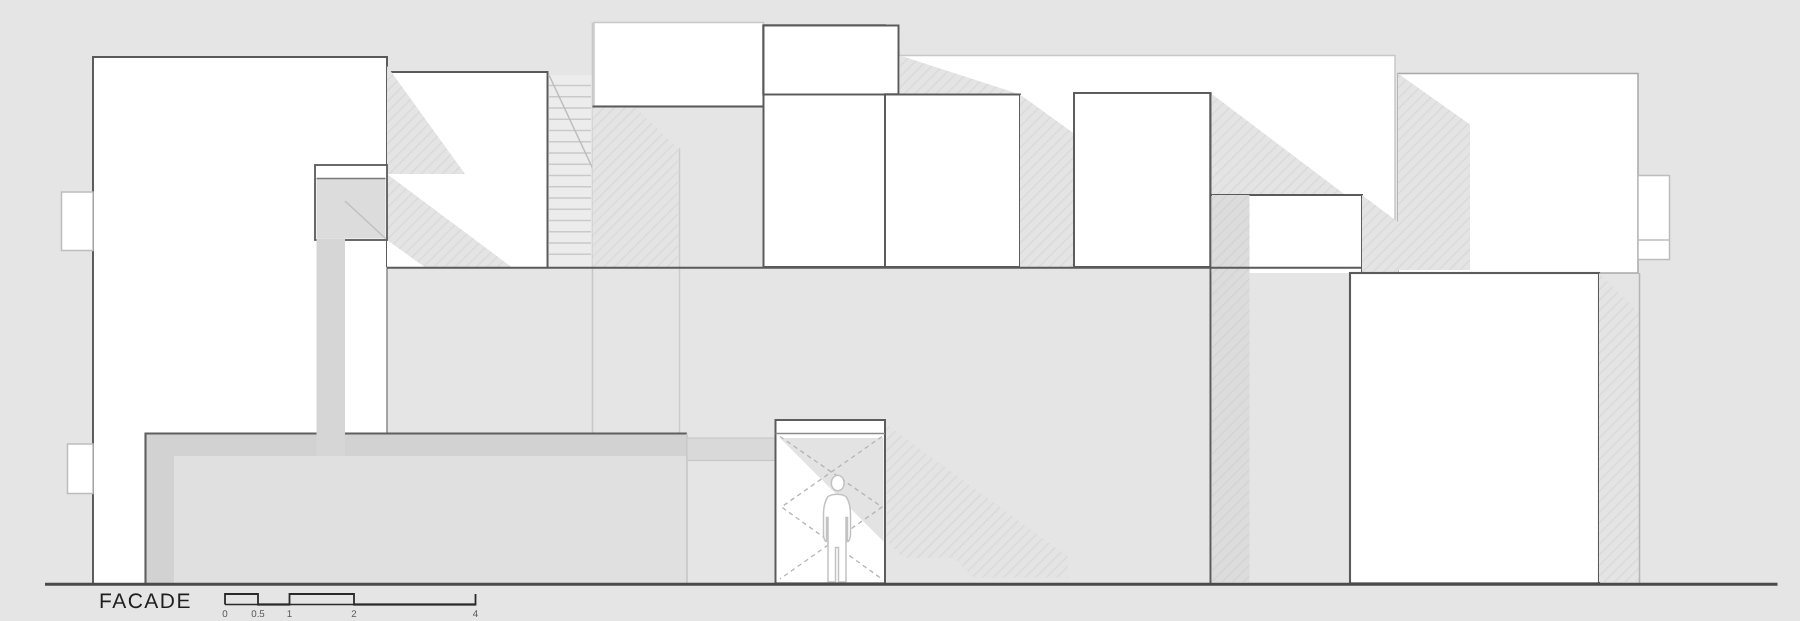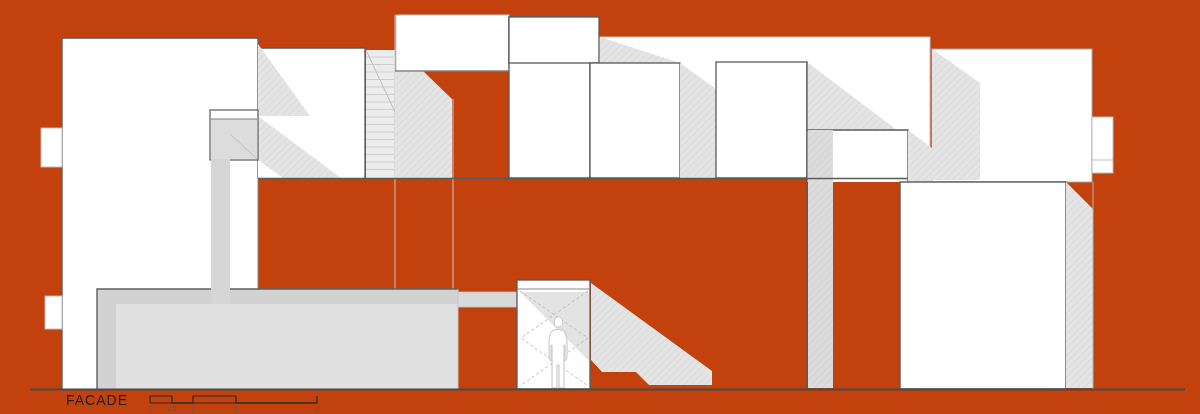--- a/index.html
+++ b/index.html
@@ -1,16 +1,16 @@
 <!DOCTYPE html>
 <html><head>
 <meta charset="utf-8">
 <style>
   html,body{margin:0;padding:0;background:#ffffff;}
-  .stage{position:relative;width:1200px;height:414px;background:#c2410c;overflow:hidden;
+  .stage{position:relative;width:1200px;height:414px;background:#e5e5e5;overflow:hidden;
          font-family:"Liberation Sans", sans-serif;}
   svg{display:block}
   .facade-label{font-family:"Liberation Sans", sans-serif;font-size:14px;letter-spacing:1px;fill:#1f1f1f;}
   .tick-label{font-family:"Liberation Sans", sans-serif;font-size:6.5px;fill:#5a5a5a;}
 </style>
 </head>
 <body>
 
 <div class="stage">
 <svg width="1200" height="414" viewBox="0 0 1200 414">

